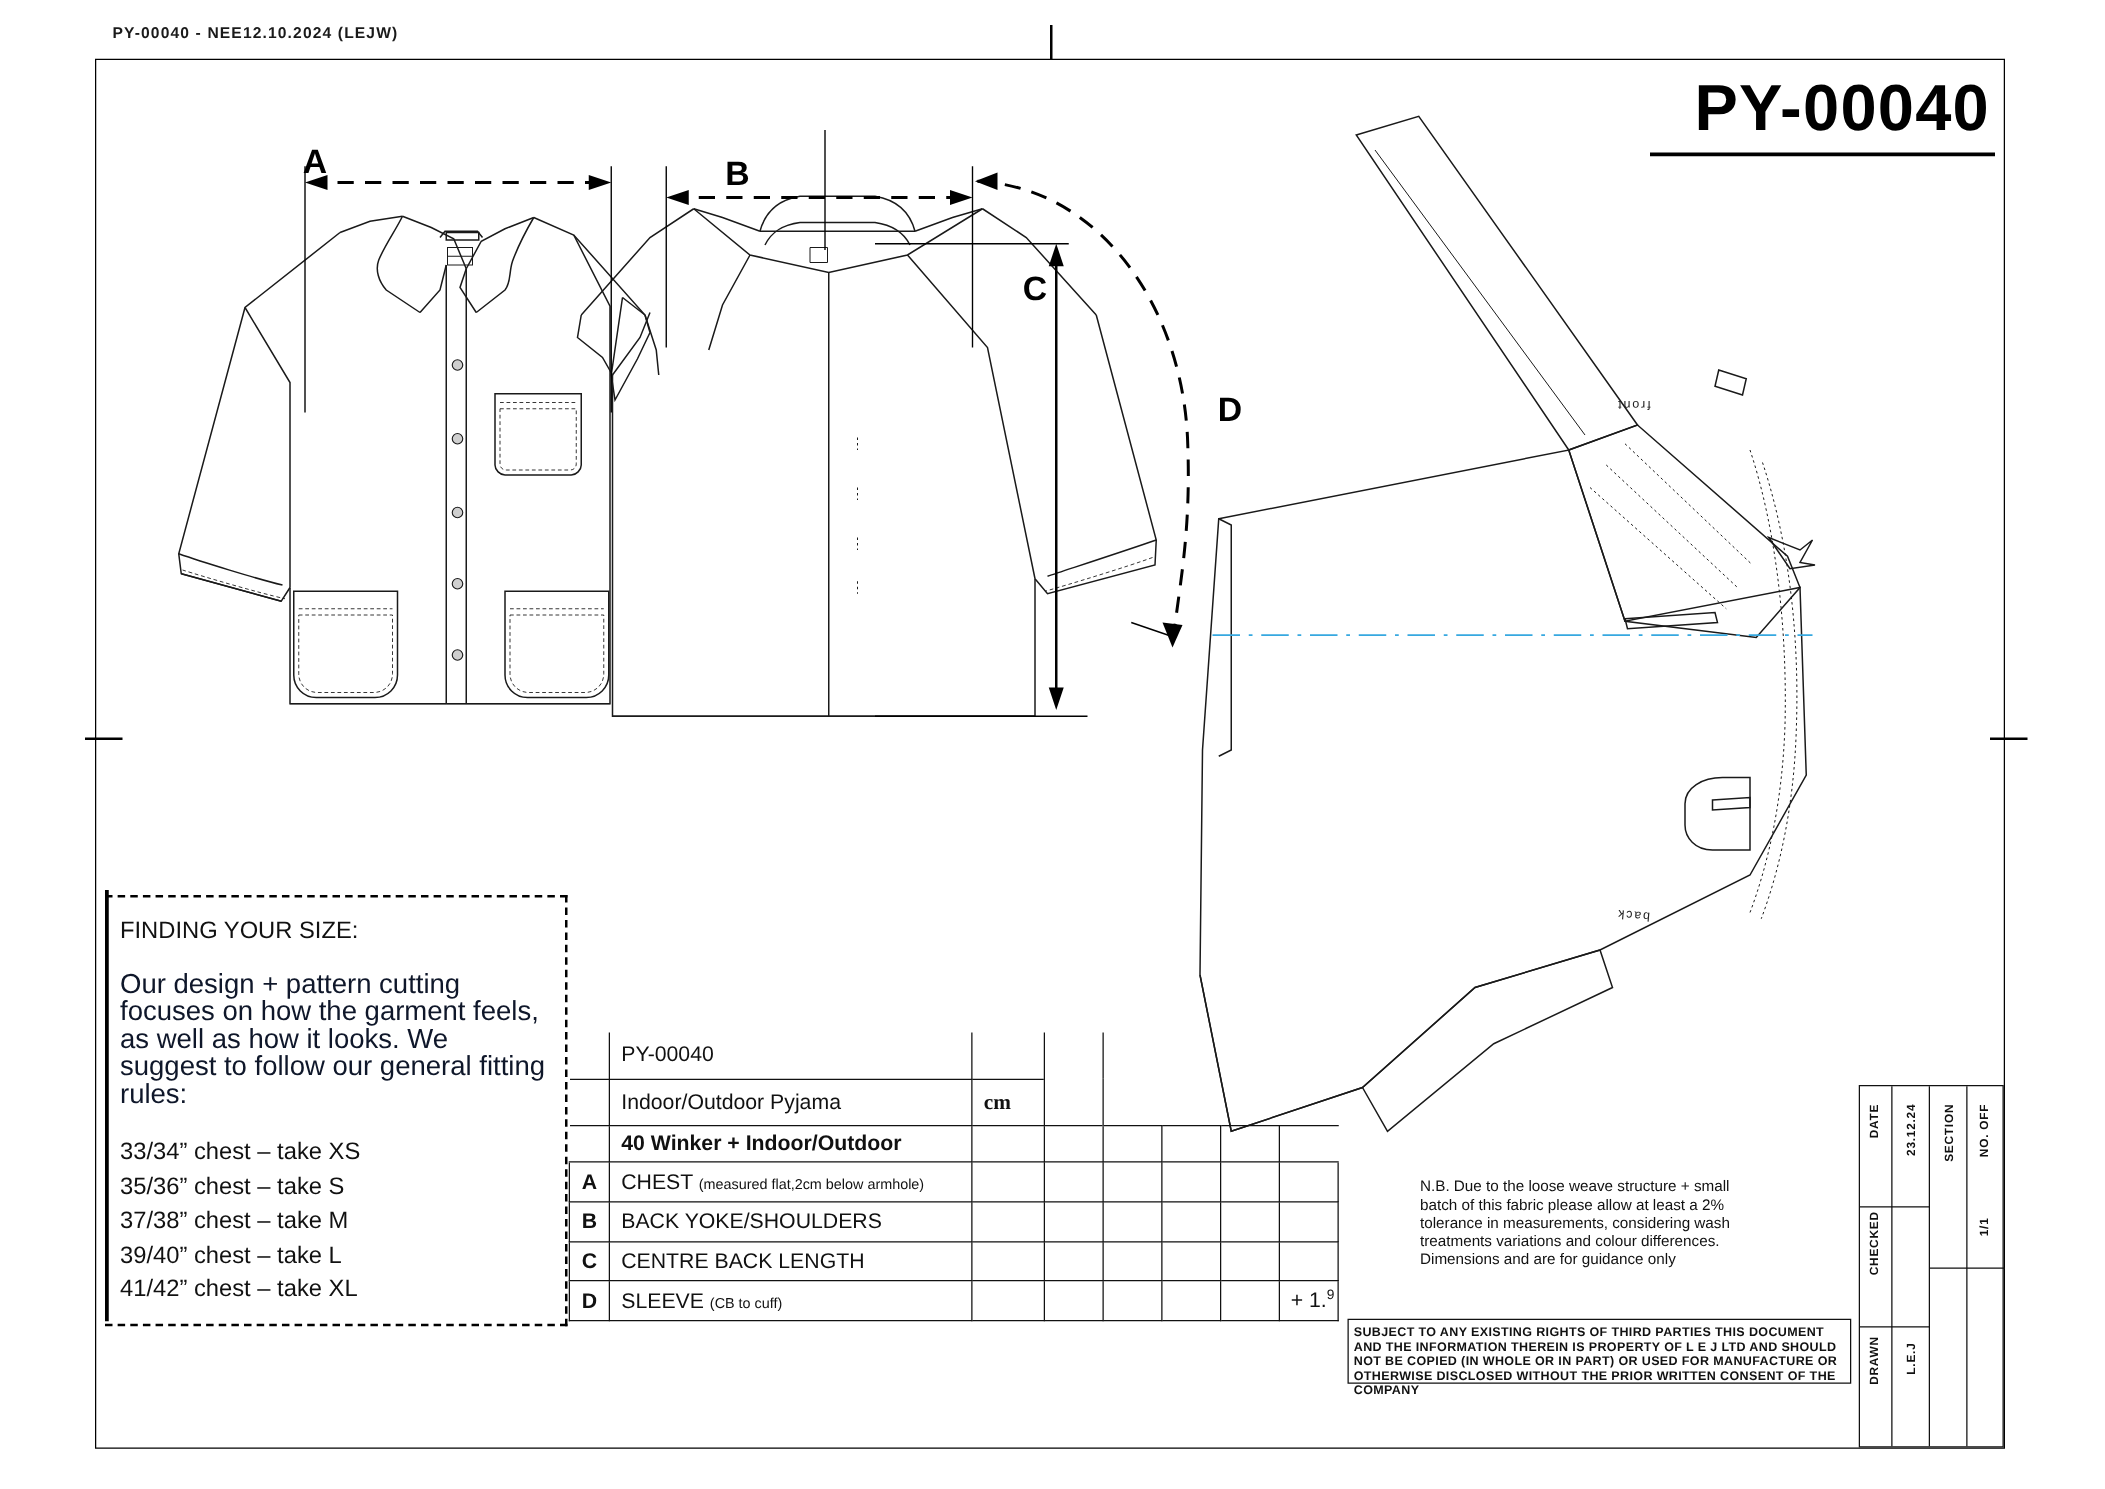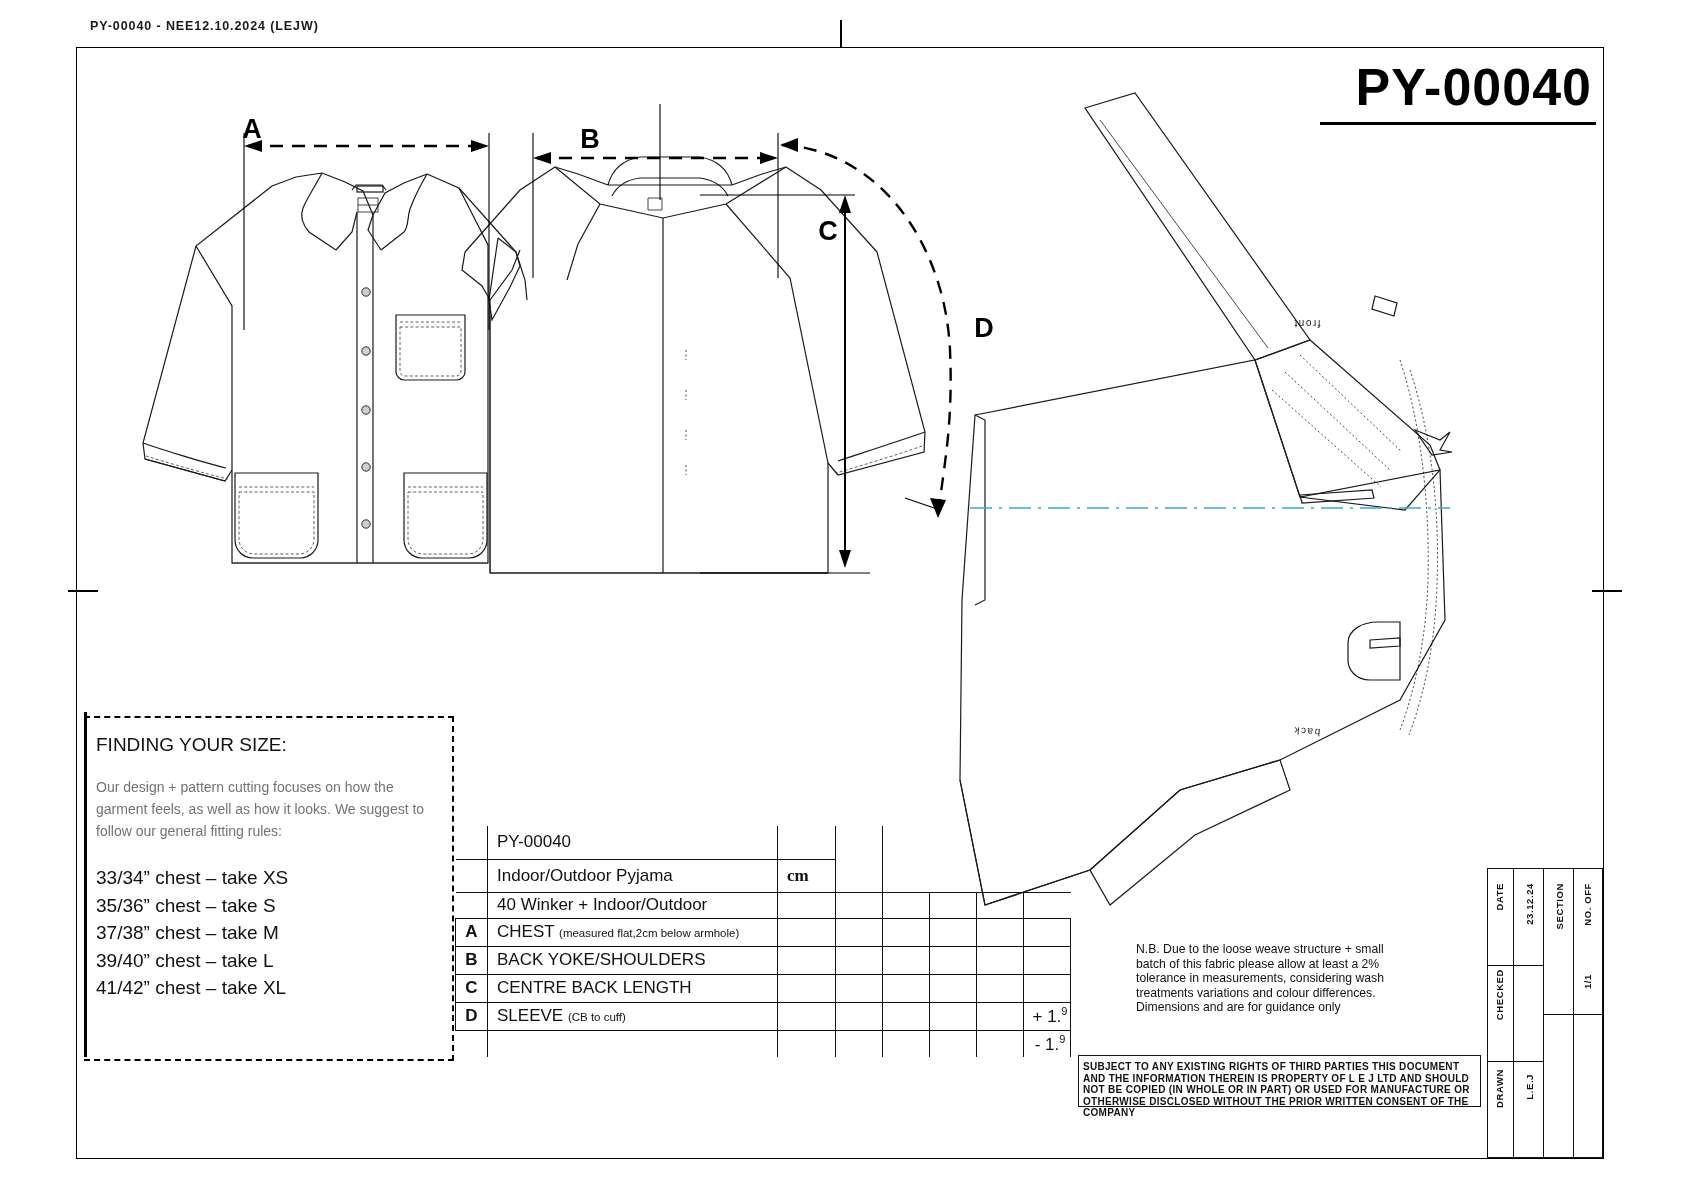--- a/index.html
+++ b/index.html
@@ -107,23 +107,23 @@
     background: #000;
   }
   .size-inner { padding: 16px 14px 0 12px; }
   .size-title {
     font-size: 19px;
     color: #111;
     margin-bottom: 20px;
     font-family: "Liberation Sans", sans-serif;
   }
   .size-para {
-    font-size: 14px;
+    font-size: 22px;
     line-height: 22px;
-    color: #737373;
+    color: #0f172a;
     margin-bottom: 22px;
     max-width: 350px;
   }
   .size-rule {
     font-size: 19px;
     line-height: 27.5px;
     color: #111;
   }
 
   
@@ -462,21 +462,21 @@
           <td class="noborder-l"></td>
           <td class="cell-title">Indoor/Outdoor Pyjama</td>
           <td class="cell-unit">cm</td>
           <td class="noborder-t noborder-b"></td>
           <td class="noborder-t noborder-b noborder-r"></td>
           <td style="border:none"></td>
           <td style="border:none"></td>
           <td style="border:none"></td>
           <td style="border:none"></td>
         </tr>
-        <tr style="height:26px;">
+        <tr style="height:26px;font-weight:bold;">
           <td class="noborder-l"></td>
           <td class="cell-sub">40 Winker + Indoor/Outdoor</td>
           <td></td>
           <td></td>
           <td></td>
           <td></td>
           <td></td>
           <td class="noborder-r"></td>
           <td style="border:none"></td>
         </tr>
@@ -529,33 +529,20 @@
           <td></td>
           <td></td>
           <td></td>
           <td></td>
           <td></td>
           <td class="cell-tol">
             <span>+ 1.</span><sup>9</sup>
           </td>
           <td style="border:none"></td>
         </tr>
-        <tr style="height:27px;">
-          <td class="noborder-l noborder-b"></td>
-          <td class="noborder-b"></td>
-          <td class="noborder-b"></td>
-          <td class="noborder-b"></td>
-          <td class="noborder-b"></td>
-          <td class="noborder-b"></td>
-          <td class="noborder-b"></td>
-          <td class="cell-tol noborder-b">
-            <span>- 1.</span><sup>9</sup>
-          </td>
-          <td style="border:none"></td>
-        </tr>
       </tbody>
     </table>
   </div>
 
   <div class="nb-note">N.B. Due to the loose weave structure + small batch of this fabric please allow at least a 2% tolerance in measurements, considering wash treatments variations and colour differences. Dimensions and are for guidance only</div>
 
   <div class="legal-box"></div>
   <div class="legal">SUBJECT TO ANY EXISTING RIGHTS OF THIRD PARTIES THIS DOCUMENT AND THE INFORMATION THEREIN IS PROPERTY OF L E J                LTD AND SHOULD NOT BE COPIED (IN WHOLE OR IN PART) OR USED FOR MANUFACTURE OR OTHERWISE DISCLOSED WITHOUT THE PRIOR WRITTEN CONSENT OF THE COMPANY</div>
 
   <div class="titleblock">

